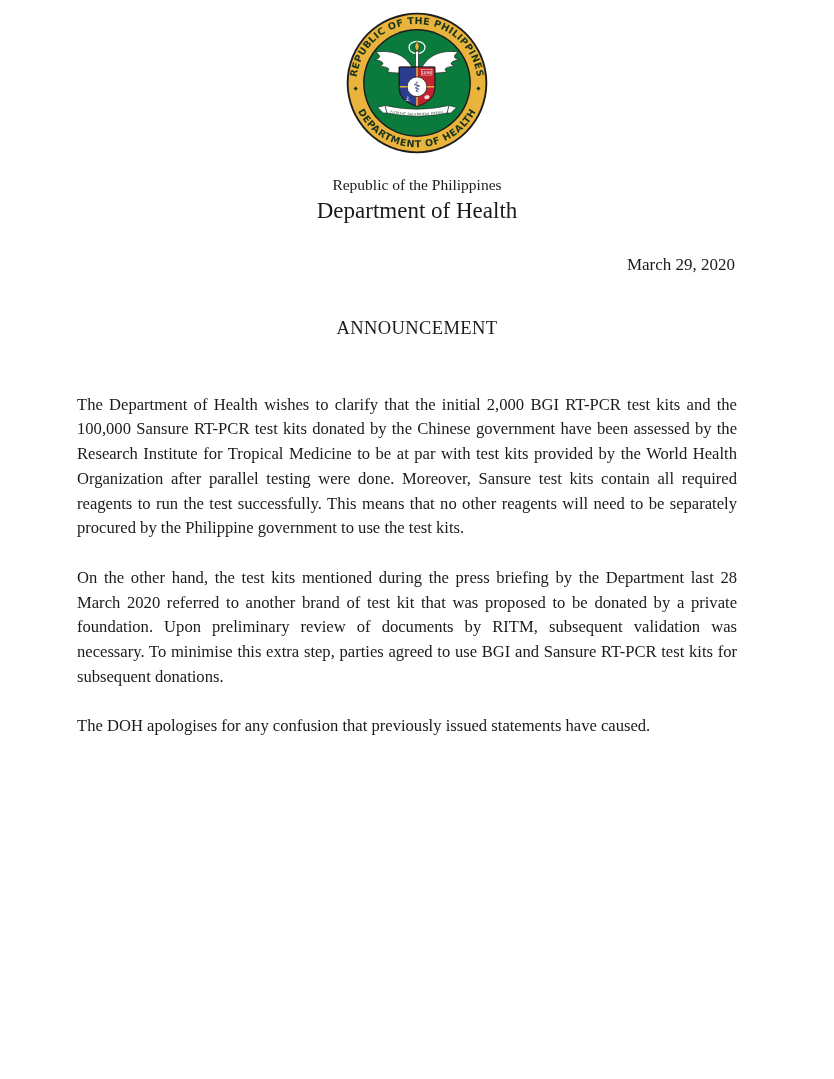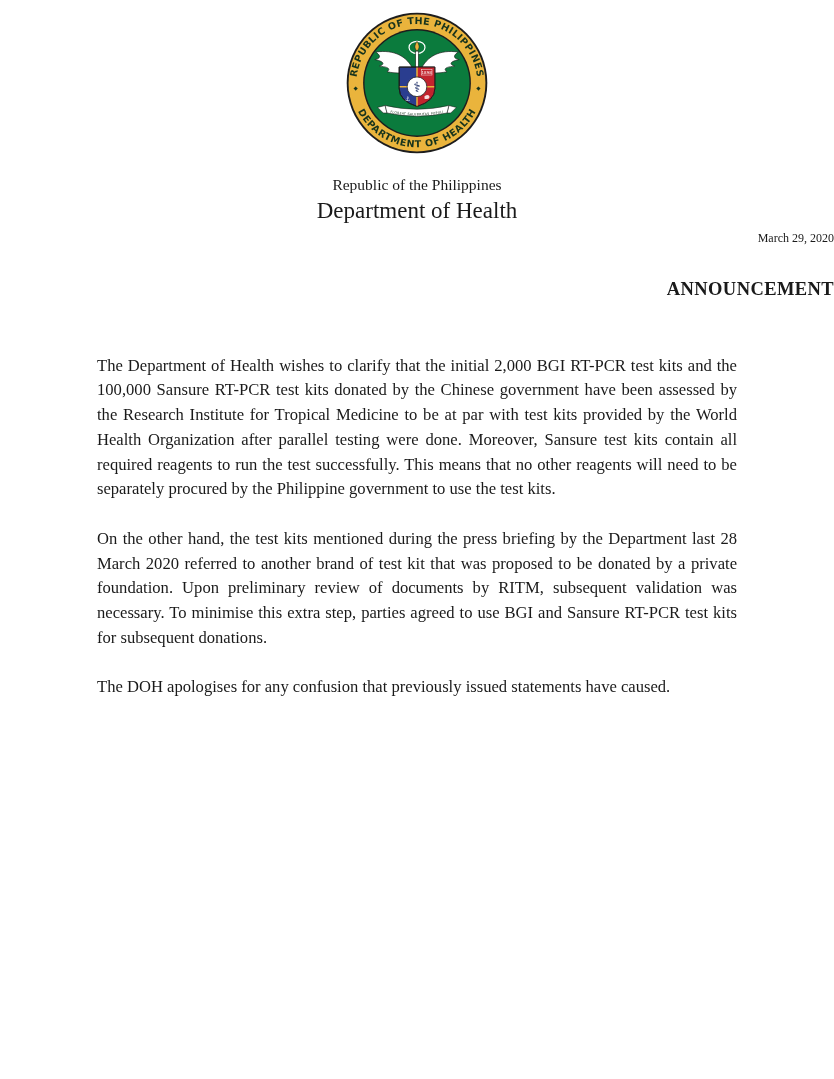--- a/index.html
+++ b/index.html
@@ -9,23 +9,23 @@
     margin:0 auto;
     background:var(--paper,#ffffff);
     color:var(--ink,#1a1a1a);
     font-family:"Liberation Serif","DejaVu Serif",serif;
     overflow:hidden;
   }
   .seal { display:block; margin:8px auto 0; width:150px; height:150px; }
   .seal text { font-family:"DejaVu Sans","Liberation Sans",sans-serif; }
   .hdr1 { margin-top:17px; text-align:center; font-size:15.5px; line-height:1.3; }
   .hdr2 { margin-top:2px; text-align:center; font-size:23px; line-height:1.2; }
-  .dateblock { text-align:right; font-size:12px; line-height:27px; }
-  .title { margin-top:27px; text-align:right; font-weight:bold; font-size:18.5px; letter-spacing:0.4px; }
-  .bodytext { margin:54px 97px 0 97px; font-size:16.6px; line-height:24.7px; text-align:justify; }
+  .dateblock { margin-top:26px; padding-right:99px; text-align:right; font-size:17px; line-height:27px; }
+  .title { margin-top:40px; text-align:center; font-weight:normal; font-size:18.5px; letter-spacing:0.4px; }
+  .bodytext { margin:54px 97px 0 77px; font-size:16.6px; line-height:24.7px; text-align:justify; }
   .bodytext p { margin:0 0 25px 0; }
 </style>
 </head>
 <body>
 
 <div class="page">
 
   <svg class="seal" viewBox="0 0 160 160" xmlns="http://www.w3.org/2000/svg" xmlns:xlink="http://www.w3.org/1999/xlink">
     <defs>
       <path id="arcTop" d="M 16,92 A 64.8,64.8 0 1 1 144,92" fill="none"></path>

